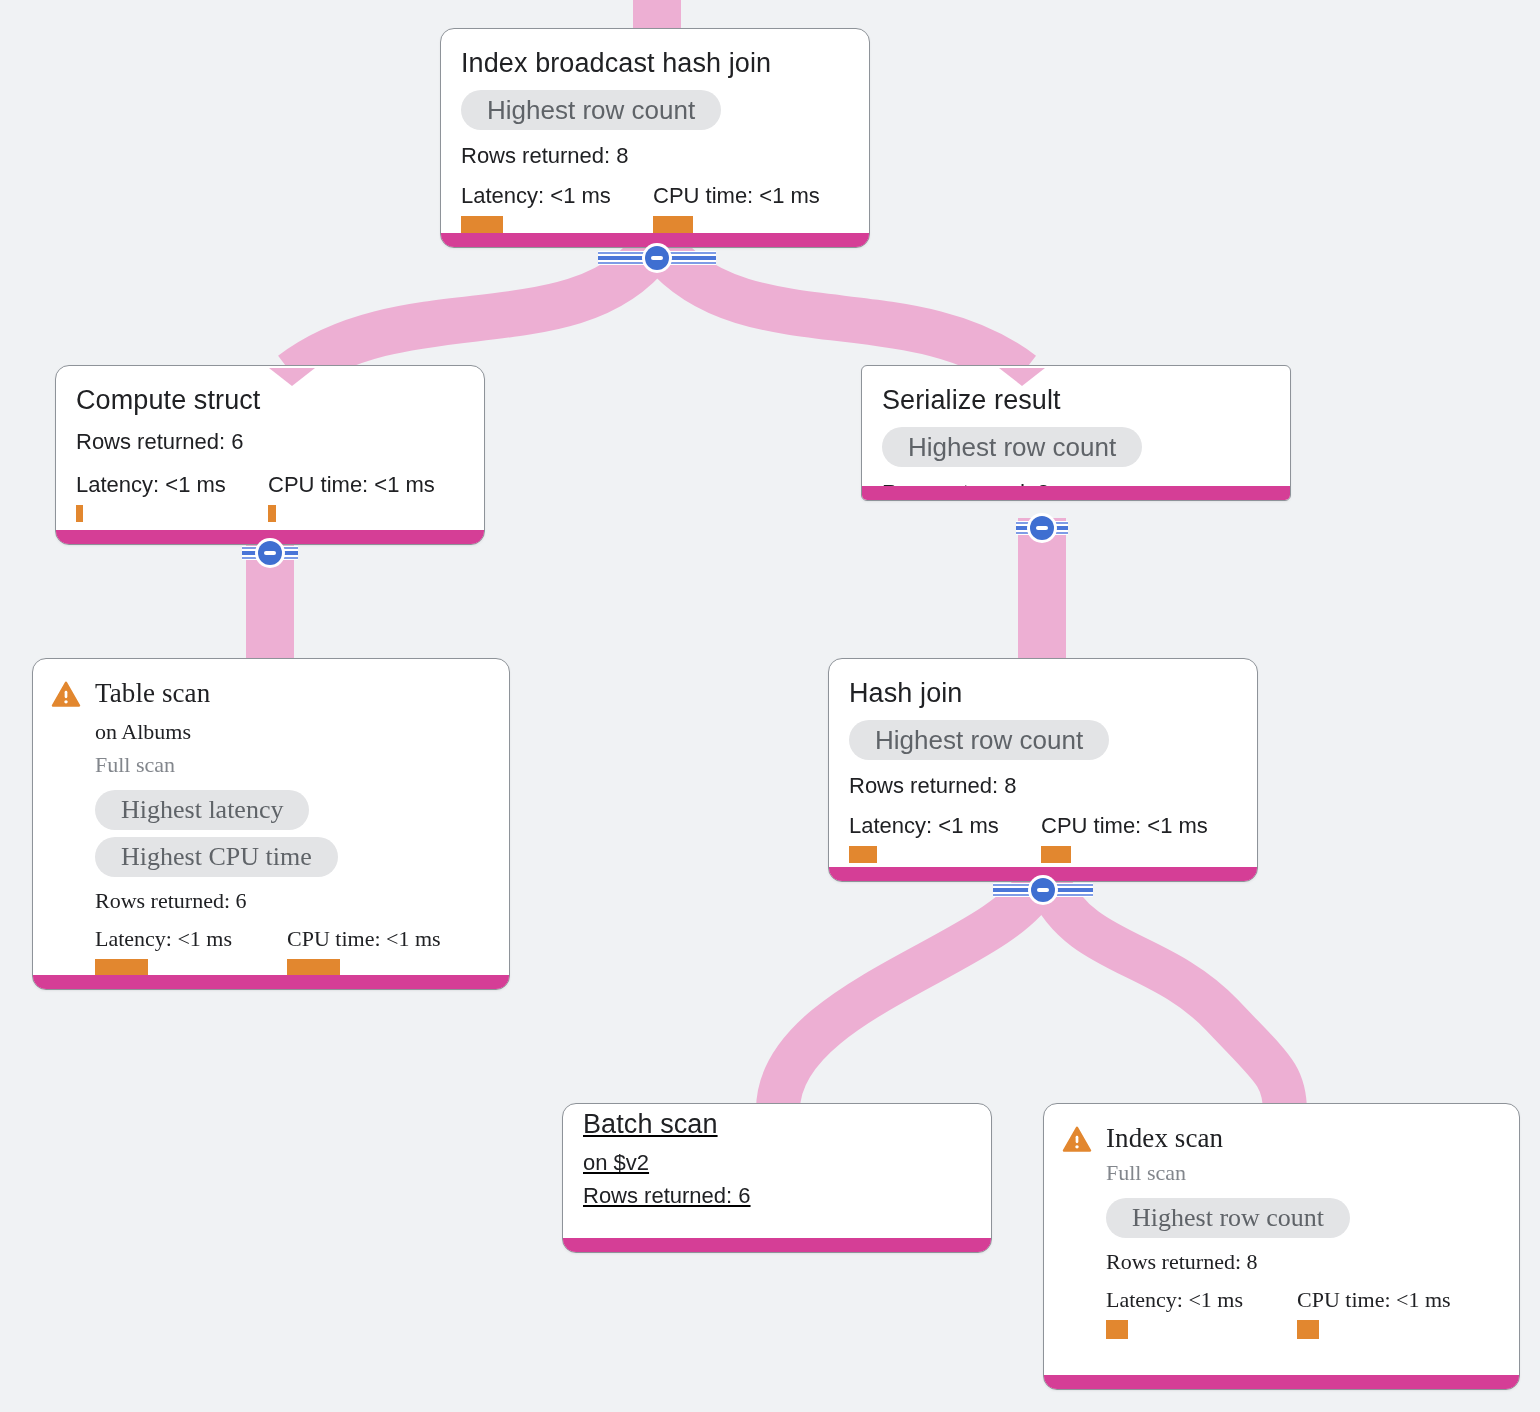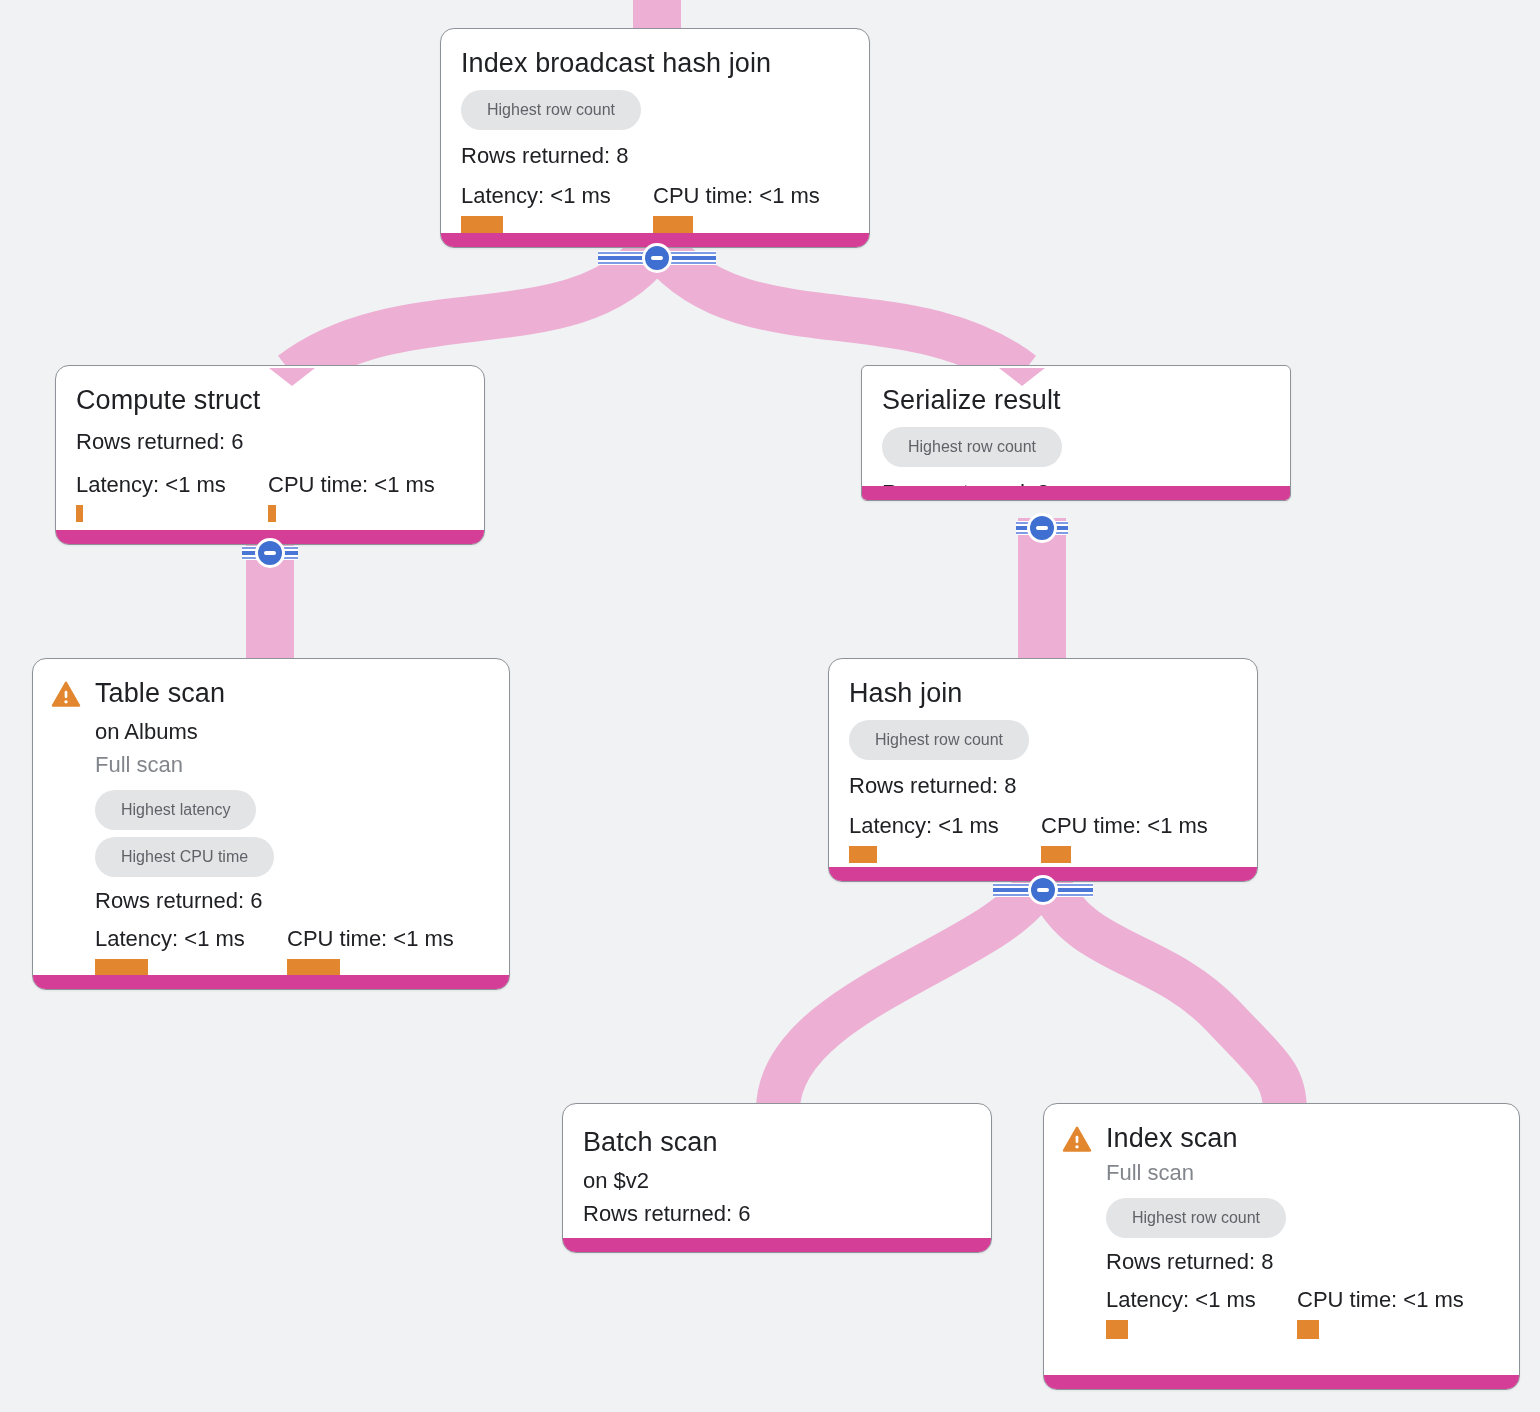--- a/index.html
+++ b/index.html
@@ -37,41 +37,42 @@
     position:absolute;left:0;right:0;bottom:0;height:14px;
     background:#d53e96;
   }
   .node-body{
     padding:18px 20px 0 20px;
   }
   .with-icon .node-body{
     display:grid;
     grid-template-columns:44px 1fr;
     padding:18px 16px 0 18px;
+    font-family:Liberation Serif, serif;
   }
   .icon-cell{padding-top:4px;}
   .node-title{
     font-size:27px;
     font-weight:500;
     color:#202124;
     line-height:32px;
     letter-spacing:.1px;
   }
   .on-line{
     font-size:22px;color:#202124;line-height:28px;margin-top:9px;
   }
   .scan-line{
     font-size:22px;color:#82868c;line-height:28px;margin-top:5px;
   }
   .badge{
     display:table;
     margin-top:11px;
     background:#e3e4e6;
     color:#5f6368;
-    font-size:16px;
+    font-size:26px;
     line-height:40px;
     padding:0 26px;
     border-radius:21px;
     white-space:nowrap;
   }
   .rows-line{
     font-size:22px;color:#202124;line-height:28px;margin-top:12px;
   }
   .metrics{
     display:flex;margin-top:13px;
@@ -256,21 +257,21 @@
   <div class="collapse-btn" style="left:993px;top:883px;width:100px;">
     <div class="stripes"></div>
     <div class="btn-circle">
         <div class="btn-inner">
           <div class="minus-glyph"></div>
         </div>
       </div>
   </div>
 
   <div class="node" style="left:562px;top:1103px;width:430px;height:150px;">
-    <div class="node-body" style="padding-top:22px;">
+    <div class="node-body" style="padding-top:4px;text-decoration:underline;">
       <div class="node-title">Batch scan</div>
       <div class="on-line">on $v2</div>
       <div class="rows-line" style="margin-top:5px;">Rows returned: 6</div>
     </div>
     <div class="footer-bar"></div>
   </div>
 
   <div class="node with-icon" style="left:1043px;top:1103px;width:477px;height:287px;">
     <div class="node-body">
       <div class="icon-cell">

